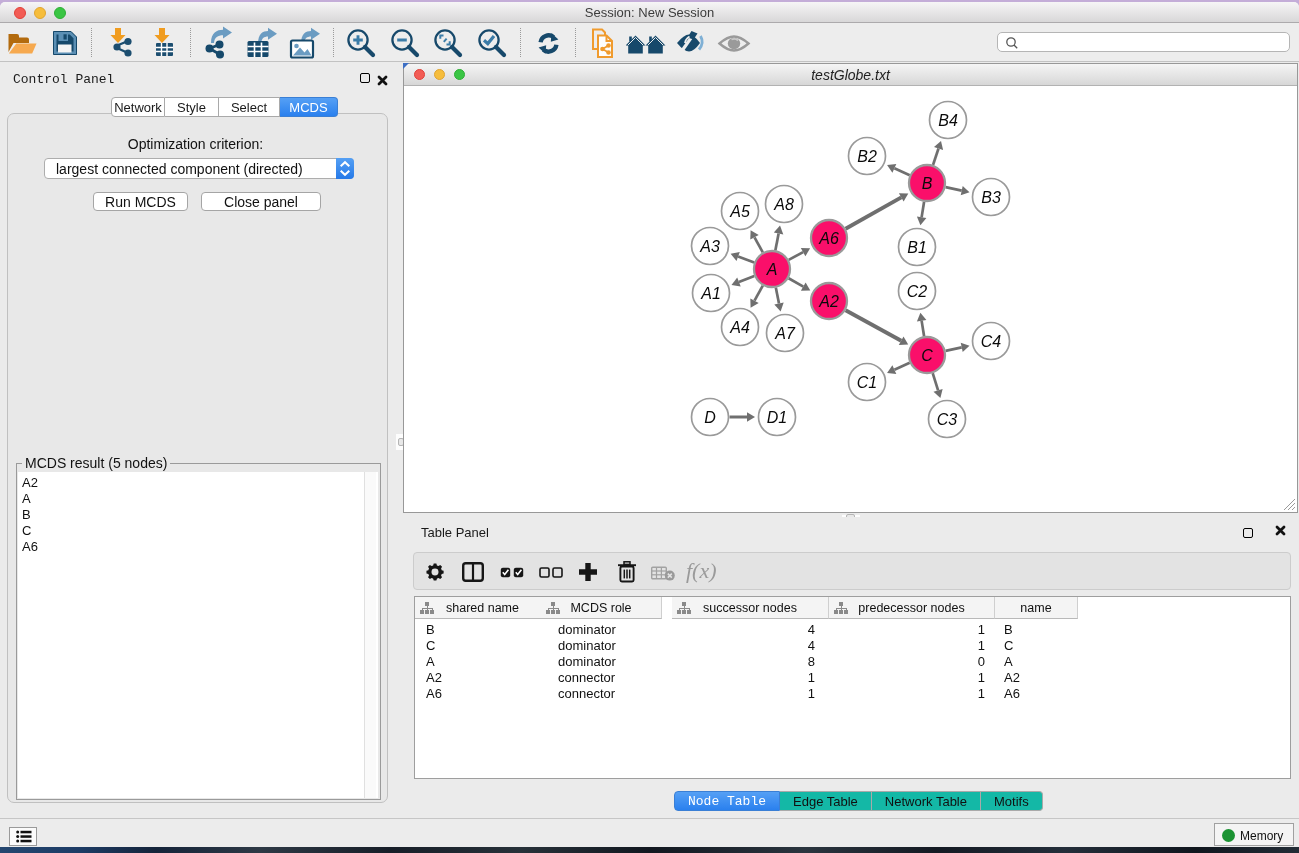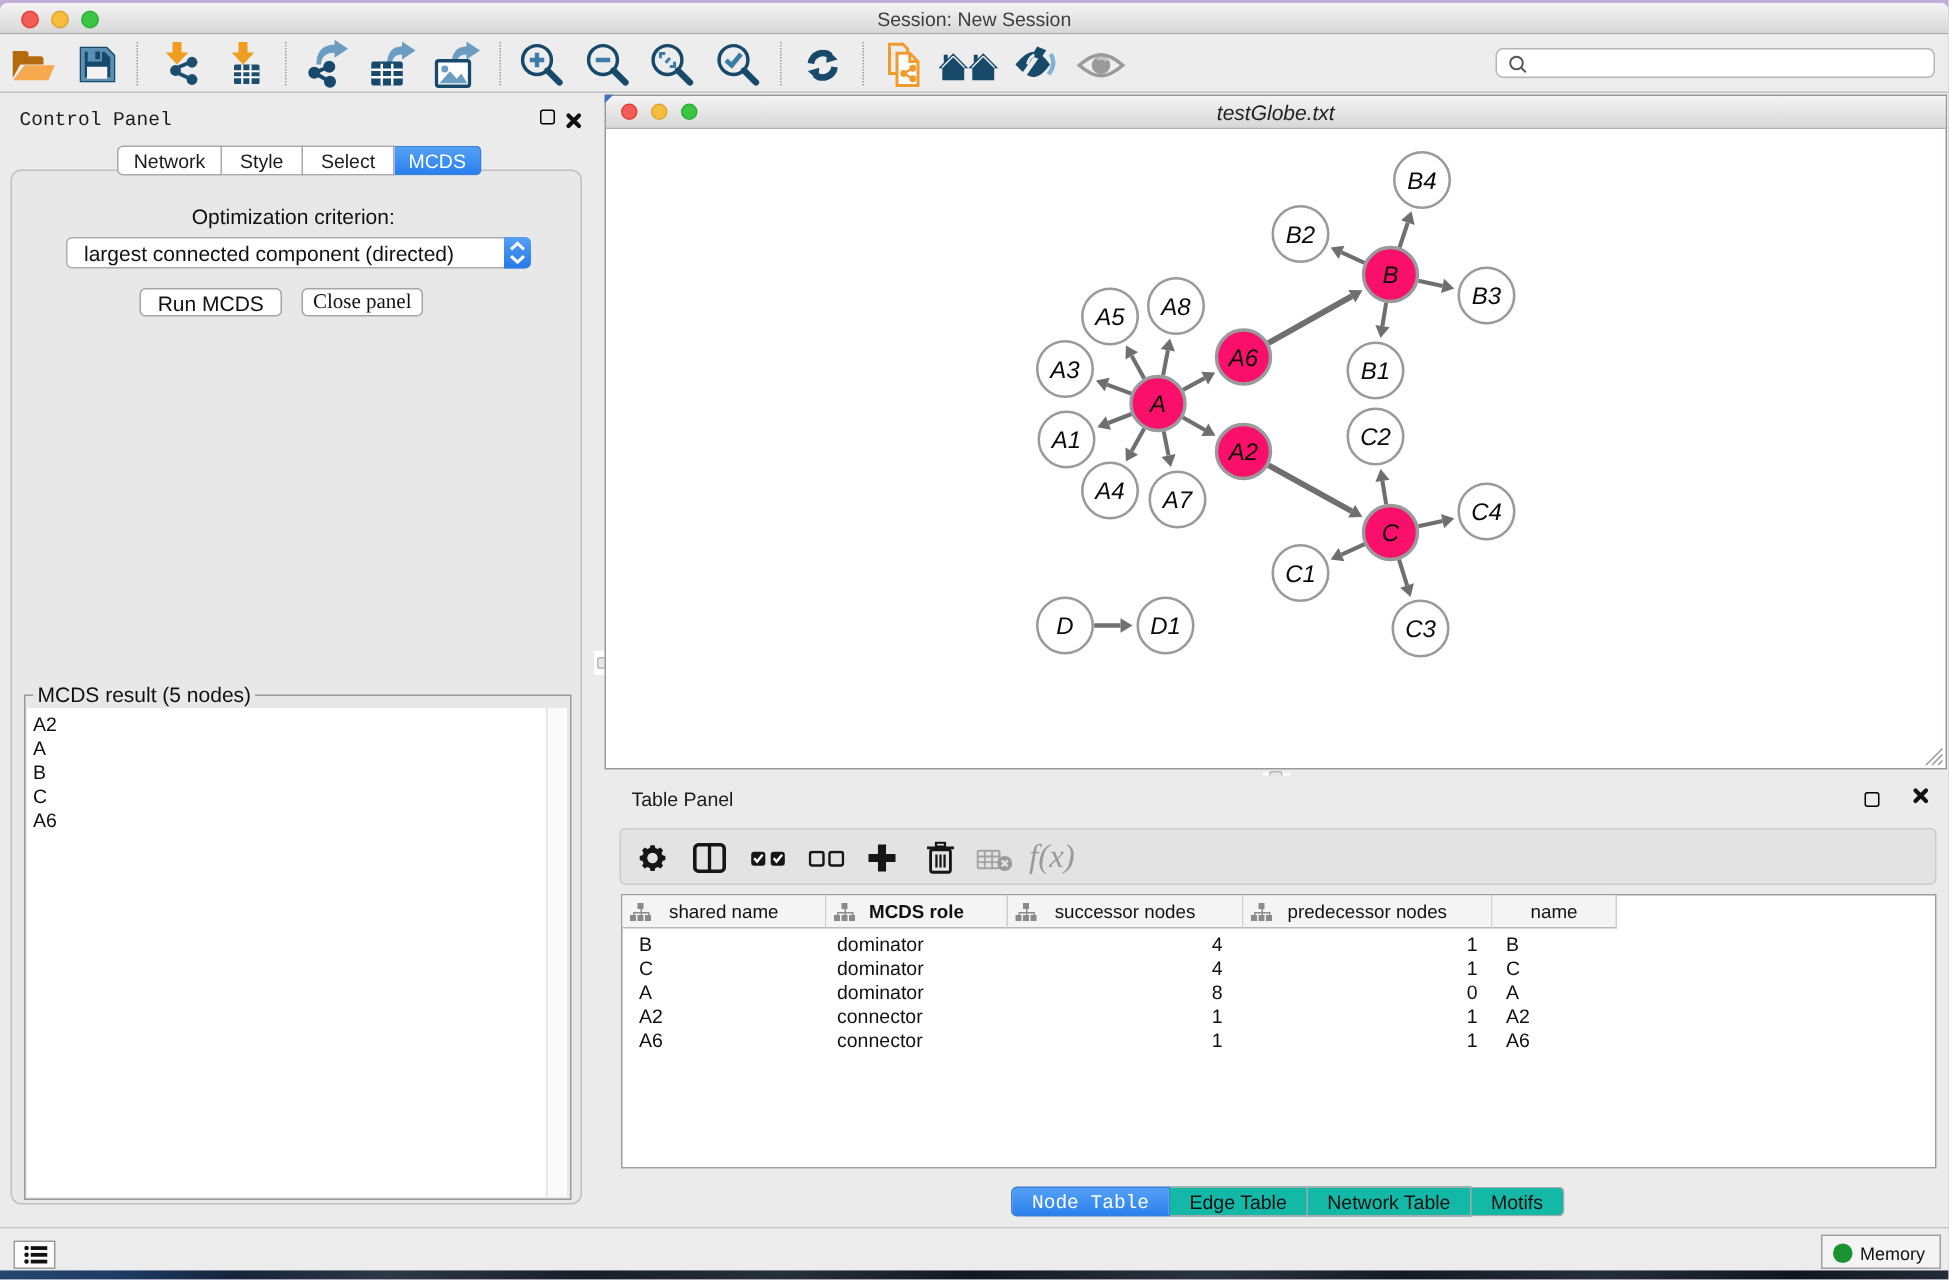--- a/index.html
+++ b/index.html
@@ -234,36 +234,36 @@
   </div>
 
   <div id="cpanel">
     <div class="hdr">Control Panel</div>
     <div class="floatbtn" style="left:360px; top:11px;"></div>
     <svg width="11" height="11" viewBox="0 0 11 11" style="position:absolute;left:377px;top:13px;">
       <path d="M2 2 L9 9 M9 2 L2 9" stroke="#111" stroke-width="2.8" stroke-linecap="round"></path>
     </svg>
     <div id="cpbody"></div>
     <div class="tabrow" style="left:78px; top:35px;">
-      <div class="tab first" style="width:70px;">Network</div>
+      <div class="tab first" style="width:54px;margin-left:33px;">Network</div>
       <div class="tab" style="width:54px;">Style</div>
       <div class="tab" style="width:61px;">Select</div>
       <div class="tab sel last" style="width:58px;">MCDS</div>
     </div>
     <div id="combo">largest connected component (directed)
       <div id="combobtn">
         <svg width="18" height="21" viewBox="0 0 18 21" style="position:absolute;left:0;top:0;">
           <path d="M4.7 8.3 L9 4.2 L13.3 8.3" fill="none" stroke="#fff" stroke-width="2"></path>
           <path d="M4.7 12.7 L9 16.8 L13.3 12.7" fill="none" stroke="#fff" stroke-width="2"></path>
         </svg>
       </div>
     </div>
     <div id="optlabel">Optimization criterion:</div>
     <div class="btn" style="left:93px; top:130px; width:95px;">Run MCDS</div>
-    <div class="btn" style="left:201px; top:130px; width:81px;font-family:Liberation Serif, serif;">Close panel</div>
+    <div class="btn" style="left:201px; top:130px; width:120px;">Close panel</div>
     <div id="grpbox">
       <div id="grplabel">MCDS result (5 nodes)</div>
       <div id="grplist">
         <div style="position:absolute;left:4px;top:3px;">A2</div>
         <div style="position:absolute;left:4px;top:19px;">A</div>
         <div style="position:absolute;left:4px;top:35px;">B</div>
         <div style="position:absolute;left:4px;top:51px;">C</div>
         <div style="position:absolute;left:4px;top:67px;">A6</div>
         <div class="sb"></div>
       </div>
@@ -421,21 +421,21 @@
         <circle cx="18.8" cy="10.6" r="5" fill="#9a9a9a"></circle>
         <path d="M16.8 8.6 L20.8 12.6 M20.8 8.6 L16.8 12.6" stroke="#e3e3e3" stroke-width="1.5"></path>
       </svg>
       <div style="position:absolute;left:272px;top:5px;font-family:'Liberation Serif',serif;font-style:italic;font-size:22px;color:#9a9a9a;">f(x)</div>
     </div>
     <div id="ttable">
       <div class="thead" style="left:0; width:136px;">
           <span class="sitemap"></span>
           <span class="htxt">shared name</span>
         </div>
-      <div class="thead" style="left:136px; width:121px;font-weight:bold;">
+      <div class="thead" style="left:126px; width:121px;">
           <span class="sitemap"></span>
           <span class="htxt">MCDS role</span>
         </div>
       <div class="thead" style="left:257px; width:157px;">
           <span class="sitemap"></span>
           <span class="htxt">successor nodes</span>
         </div>
       <div class="thead" style="left:414px; width:166px;">
           <span class="sitemap"></span>
           <span class="htxt">predecessor nodes</span>

